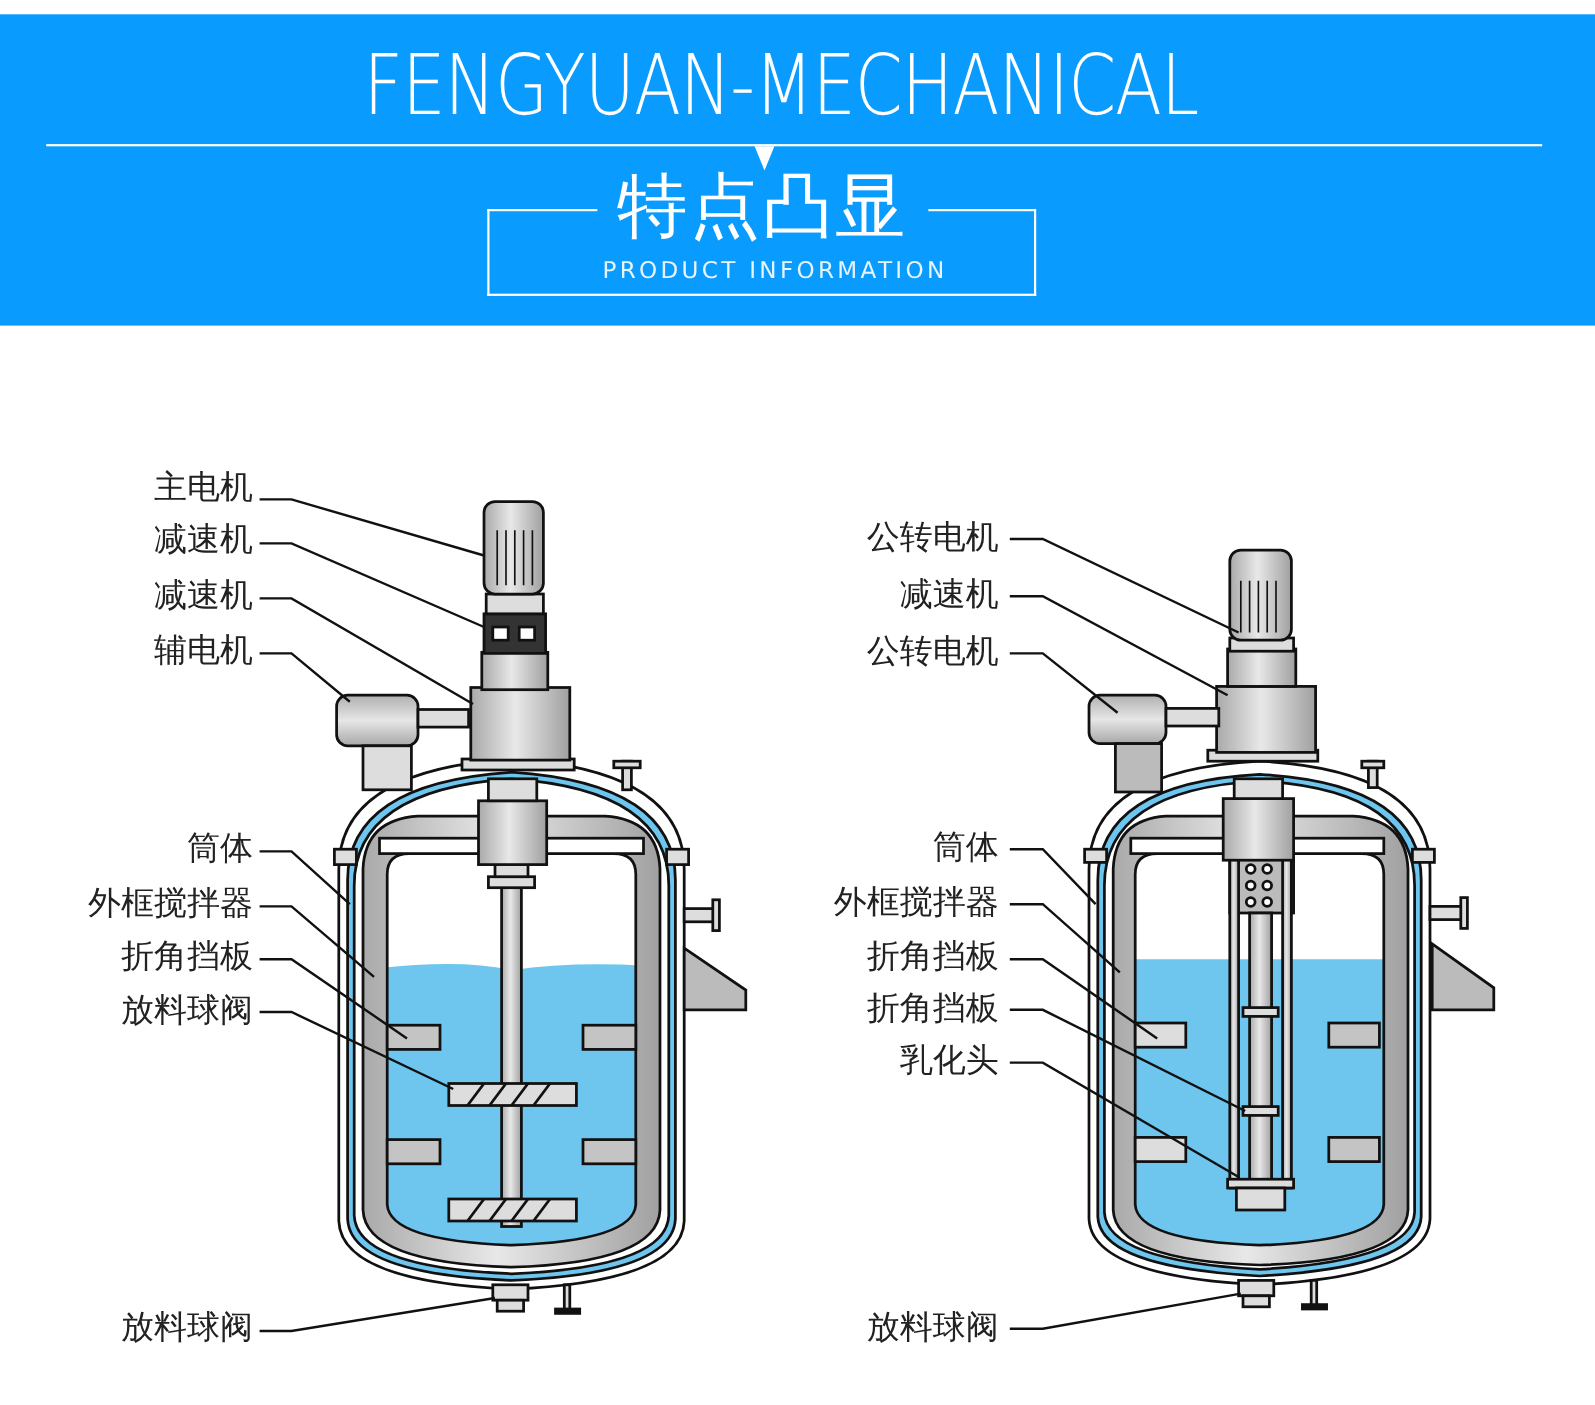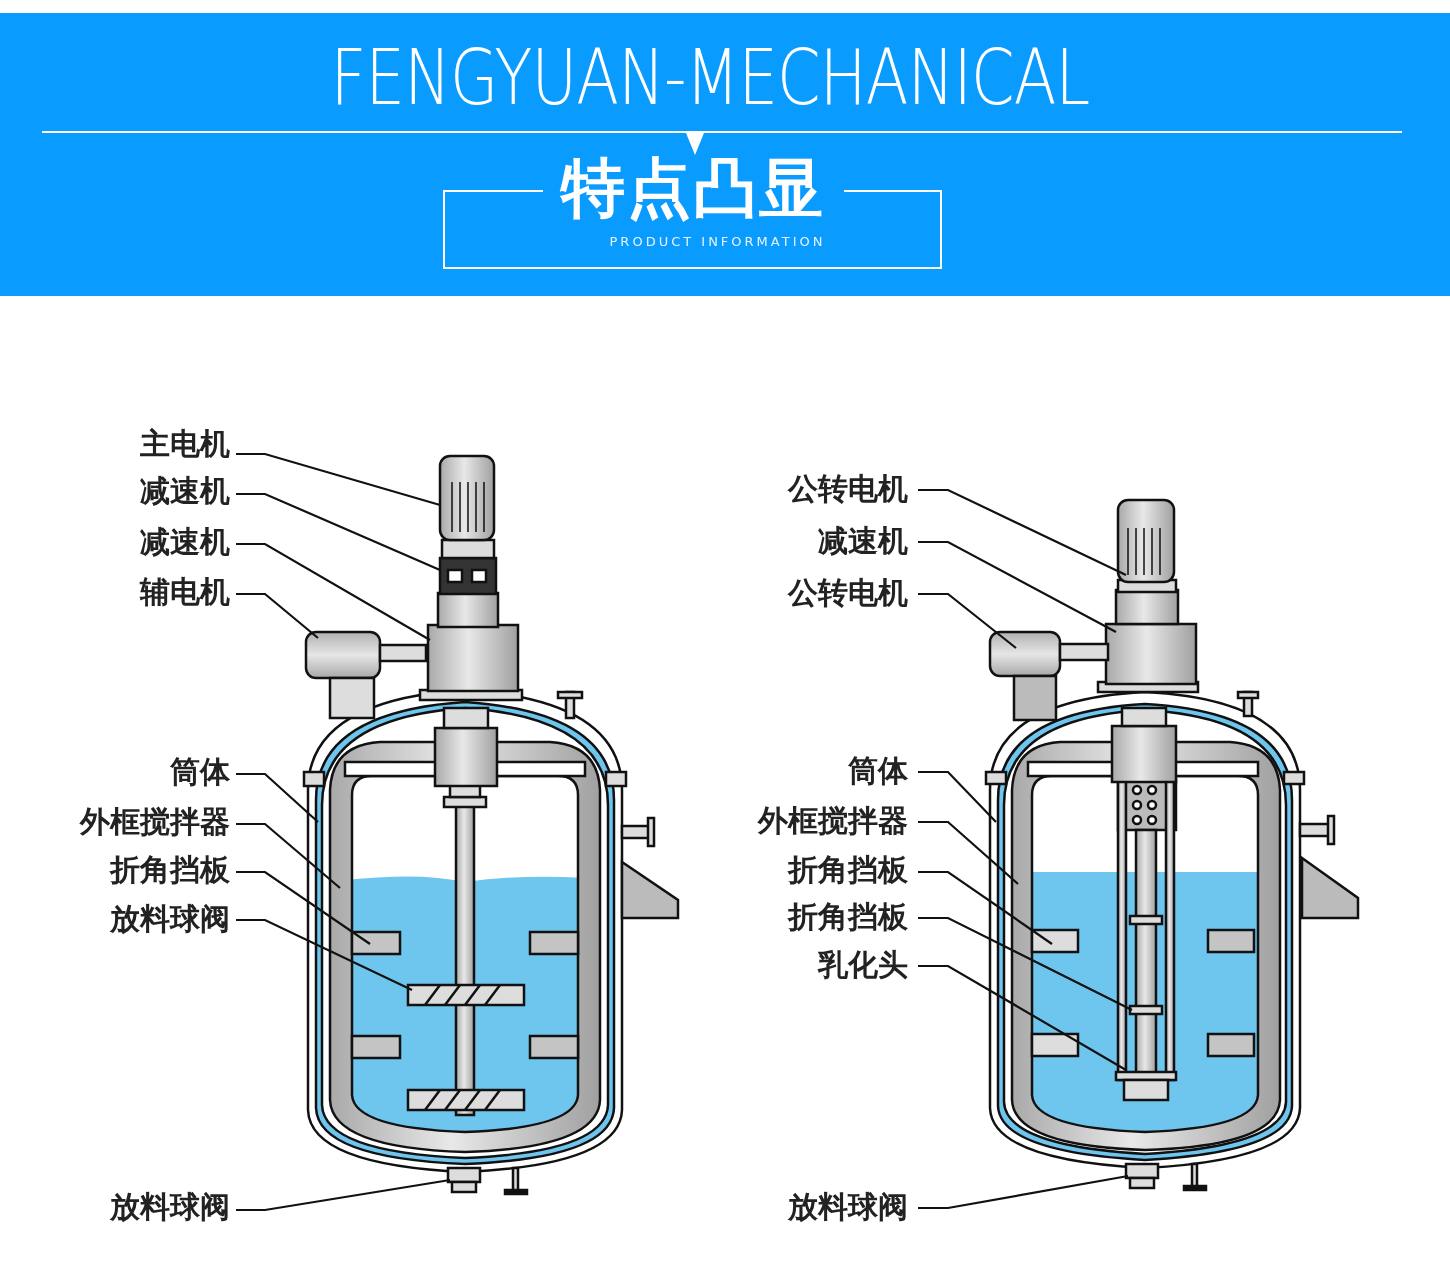--- a/index.html
+++ b/index.html
@@ -4,23 +4,23 @@
 <style>
   html,body{margin:0;padding:0;background:#fff;}
   body{width:1450px;height:1277px;position:relative;overflow:hidden;font-family:"DejaVu Sans",sans-serif;}
   .header{position:absolute;left:0;top:13px;width:1450px;height:283px;background:#0a9bff;}
   .brand{position:absolute;left:0;top:38px;width:1420px;text-align:center;color:#fff;font-family:"DejaVu Sans",sans-serif;font-weight:200;font-size:76px;letter-spacing:-1px;transform:scaleX(0.82);transform-origin:710px 0;line-height:80px;-webkit-text-stroke:0;}
   .hline{position:absolute;left:42px;top:131px;width:1360px;height:2px;background:#fff;}
   .caret{position:absolute;left:686px;top:133px;width:0;height:0;border-left:9px solid transparent;border-right:9px solid transparent;border-top:22px solid #fff;}
   .box{position:absolute;left:443px;top:190px;width:495px;height:77px;border:2px solid #fff;border-top:none;}
   .box-tl{position:absolute;left:443px;top:190px;width:100px;height:2px;background:#fff;}
   .box-tr{position:absolute;left:844px;top:190px;width:96px;height:2px;background:#fff;}
-  .cn-title{position:absolute;left:553px;top:150px;width:280px;text-align:center;color:#fff;font-weight:bold;font-size:64px;letter-spacing:2px;line-height:76px;}
-  .en-sub{position:absolute;left:469px;top:234px;width:497px;text-align:center;color:#e6f4ff;font-size:13px;letter-spacing:3px;}
-  .diagram{position:absolute;left:0;top:300px;width:1450px;height:977px;font-weight:bold;}
+  .cn-title{position:absolute;left:553px;top:150px;width:280px;text-align:center;color:#fff;font-weight:normal;font-size:64px;letter-spacing:2px;line-height:76px;}
+  .en-sub{position:absolute;left:456px;top:234px;width:497px;text-align:center;color:#e6f4ff;font-size:21px;letter-spacing:3px;}
+  .diagram{position:absolute;left:0;top:300px;width:1450px;height:977px;}
   .lbl{position:absolute;font-family:"DejaVu Serif",serif;font-size:30px;color:#222;line-height:34px;white-space:nowrap;text-align:right;}
   svg{position:absolute;left:0;top:0;}
 </style>
 </head>
 <body>
 
 <div class="header">
 </div>
 <div class="brand">FENGYUAN-MECHANICAL</div>
 <div class="hline"></div>

